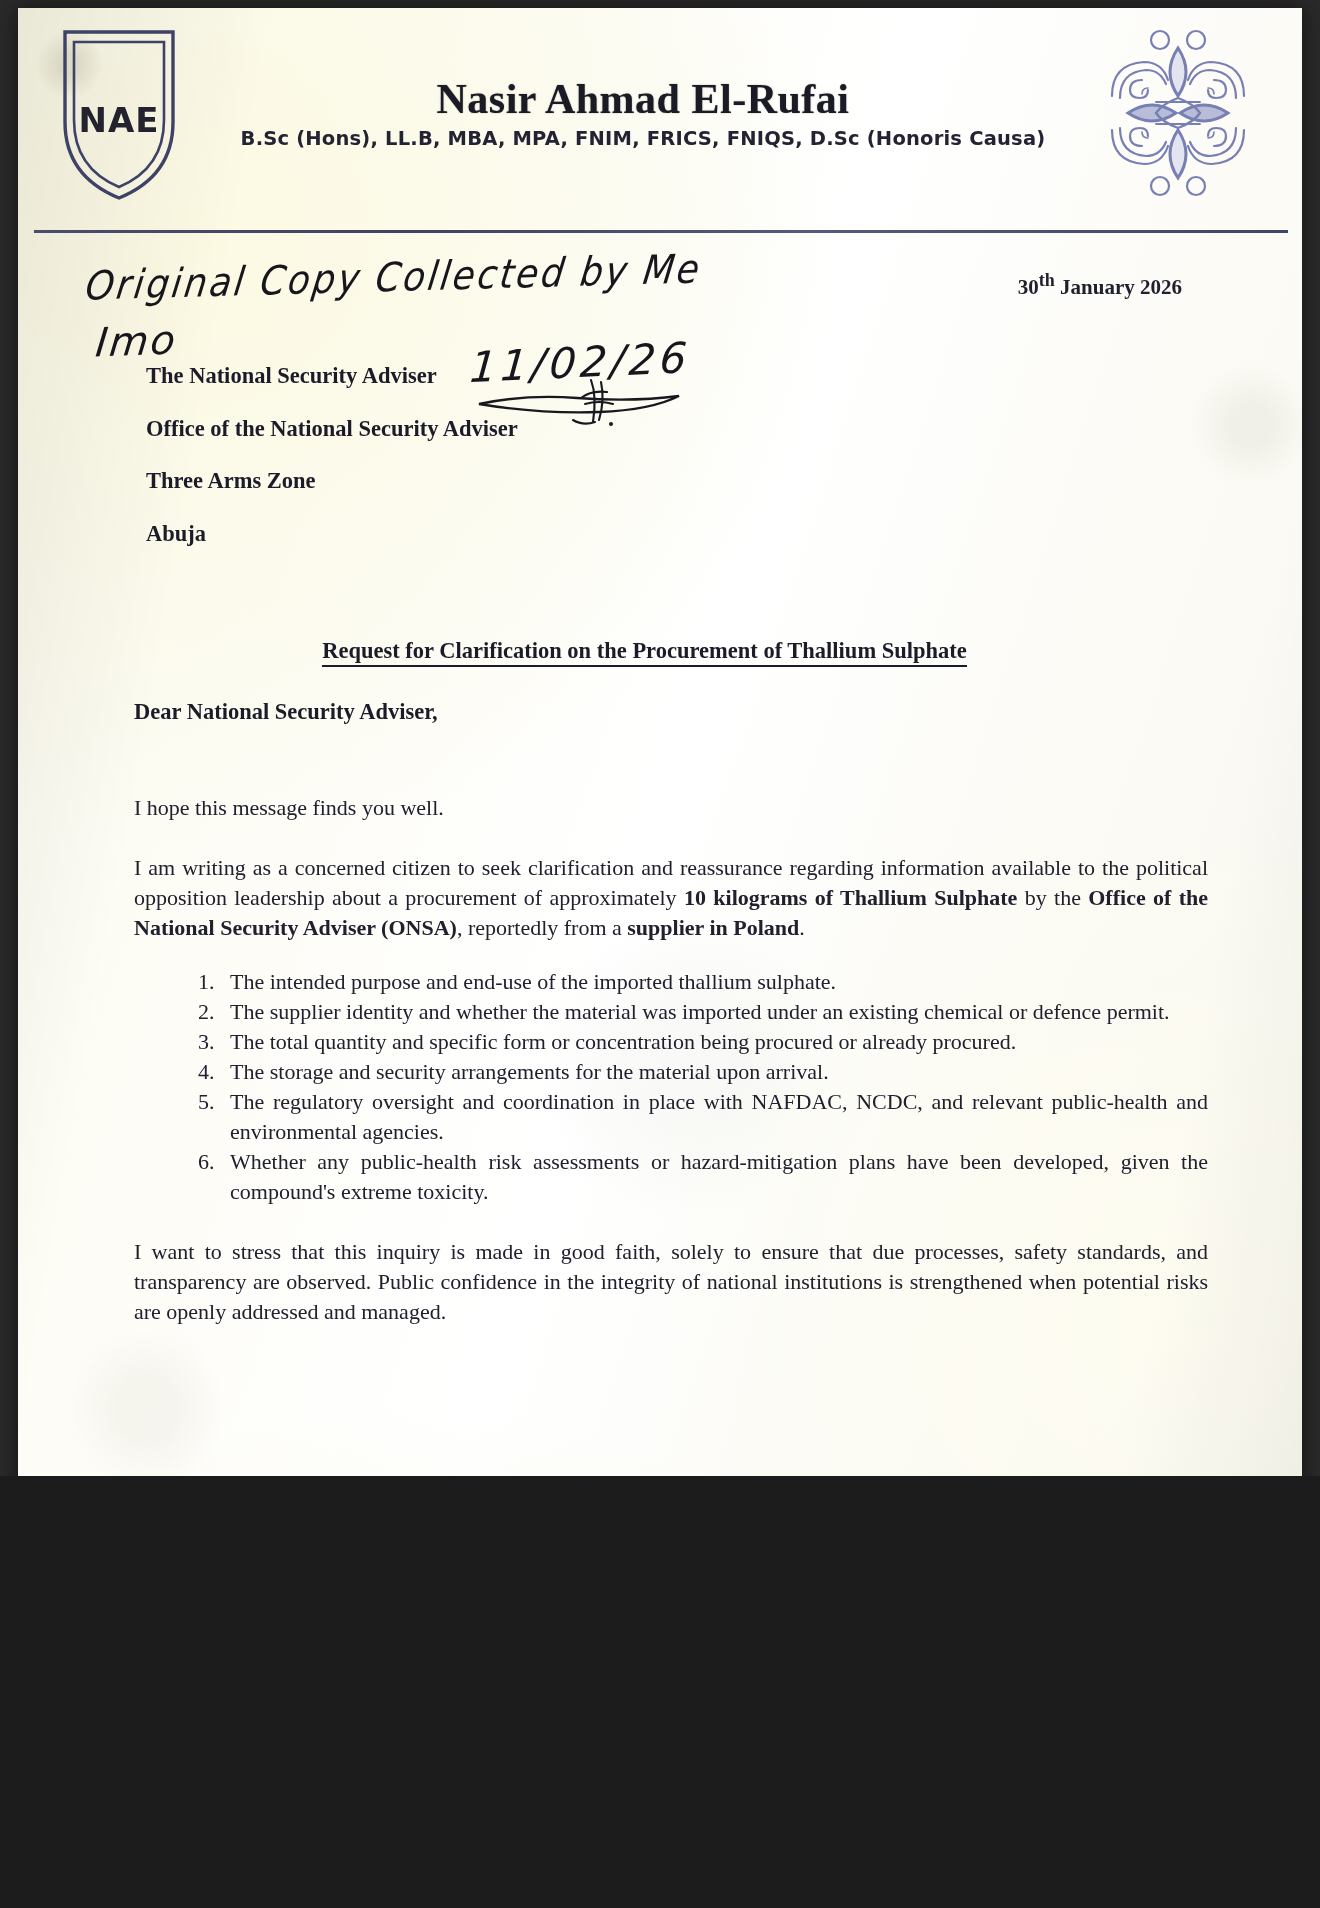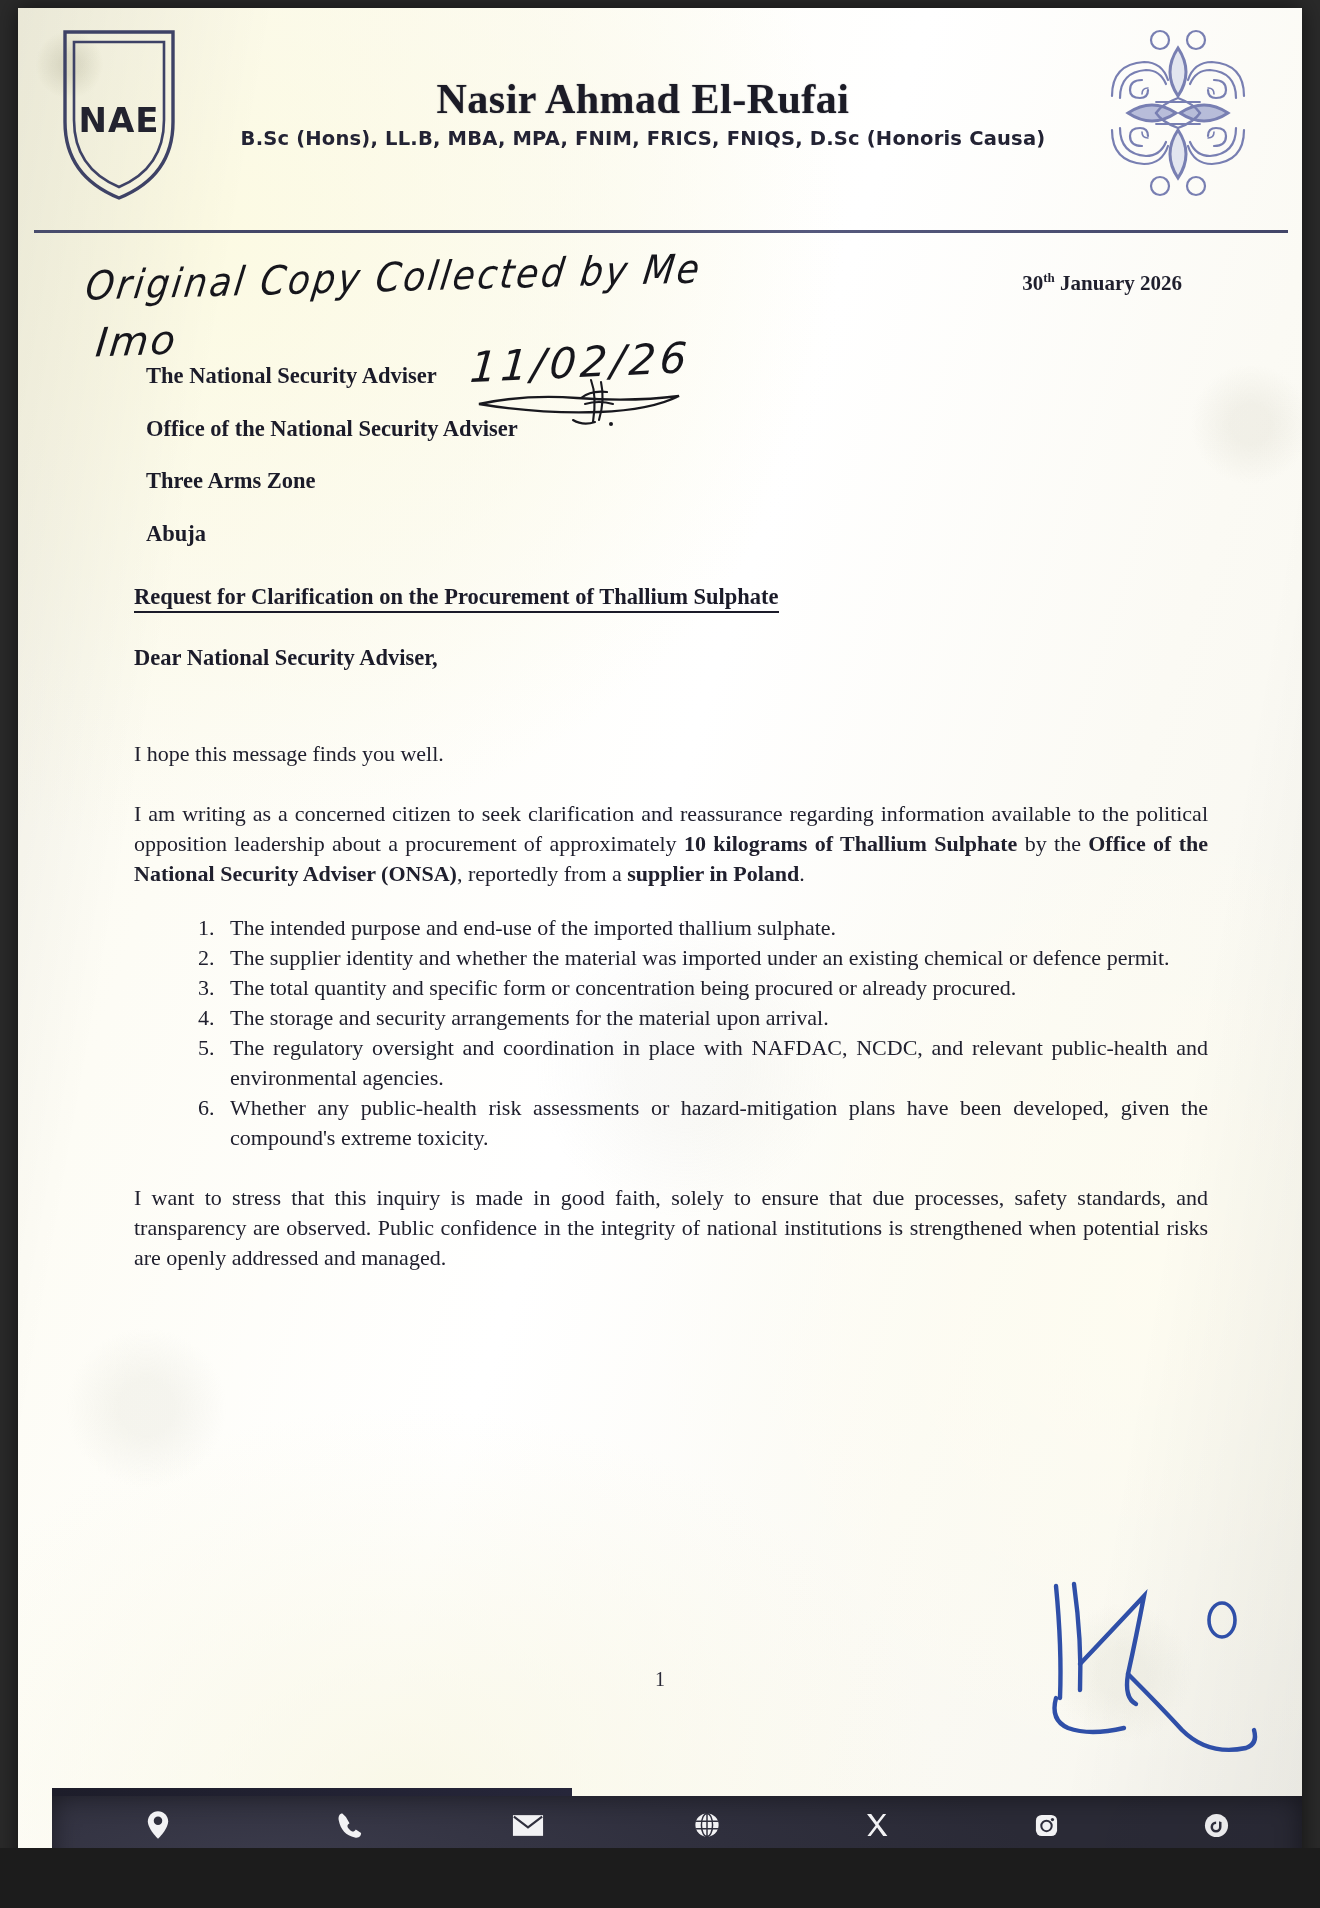--- a/index.html
+++ b/index.html
@@ -11,21 +11,21 @@
     width: 1320px;
     height: 1908px;
     overflow: hidden;
     font-family: "Liberation Serif", serif;
   }
 
   
   #scan {
     position: relative;
     width: 1320px;
-    height: 1848px;
+    height: 1476px;
     background: #2a2a2a;
     overflow: hidden;
   }
   #paper {
     position: absolute;
     left: 18px;
     top: 8px;
     width: 1284px;
     height: 1892px;
     background:
@@ -127,21 +127,21 @@
   .date-line {
     position: absolute;
     right: 120px;
     top: 34px;
     font-family: "Liberation Serif", serif;
     font-weight: bold;
     font-size: 21px;
     color: #1f1f2d;
     white-space: nowrap;
   }
-  .date-line sup { font-size: 13px; }
+  .date-line sup { font-size: 18px; }
 
   
   .handwriting {
     position: absolute;
     font-family: "DejaVu Sans", sans-serif;
     color: #16161c;
     font-weight: 400;
   }
   #hw-note1 {
     left: 68px;
@@ -185,22 +185,22 @@
     color: #1b1b29;
     margin: 12px;
     padding: 0;
   }
   #addressee-block {
     position: relative;
     padding-top: 108px;
   }
 
   #subject {
-    margin-top: 30px;
-    text-align: left;
+    margin-top: 84px;
+    text-align: center;
     padding-right: 95px;
   }
   #subject-text {
     display: inline-block;
     font-family: "Liberation Serif", serif;
     font-weight: bold;
     font-size: 22.5px;
     border-bottom: 2px solid #1b1b29;
     padding-bottom: 1px;
     color: #1b1b29;

